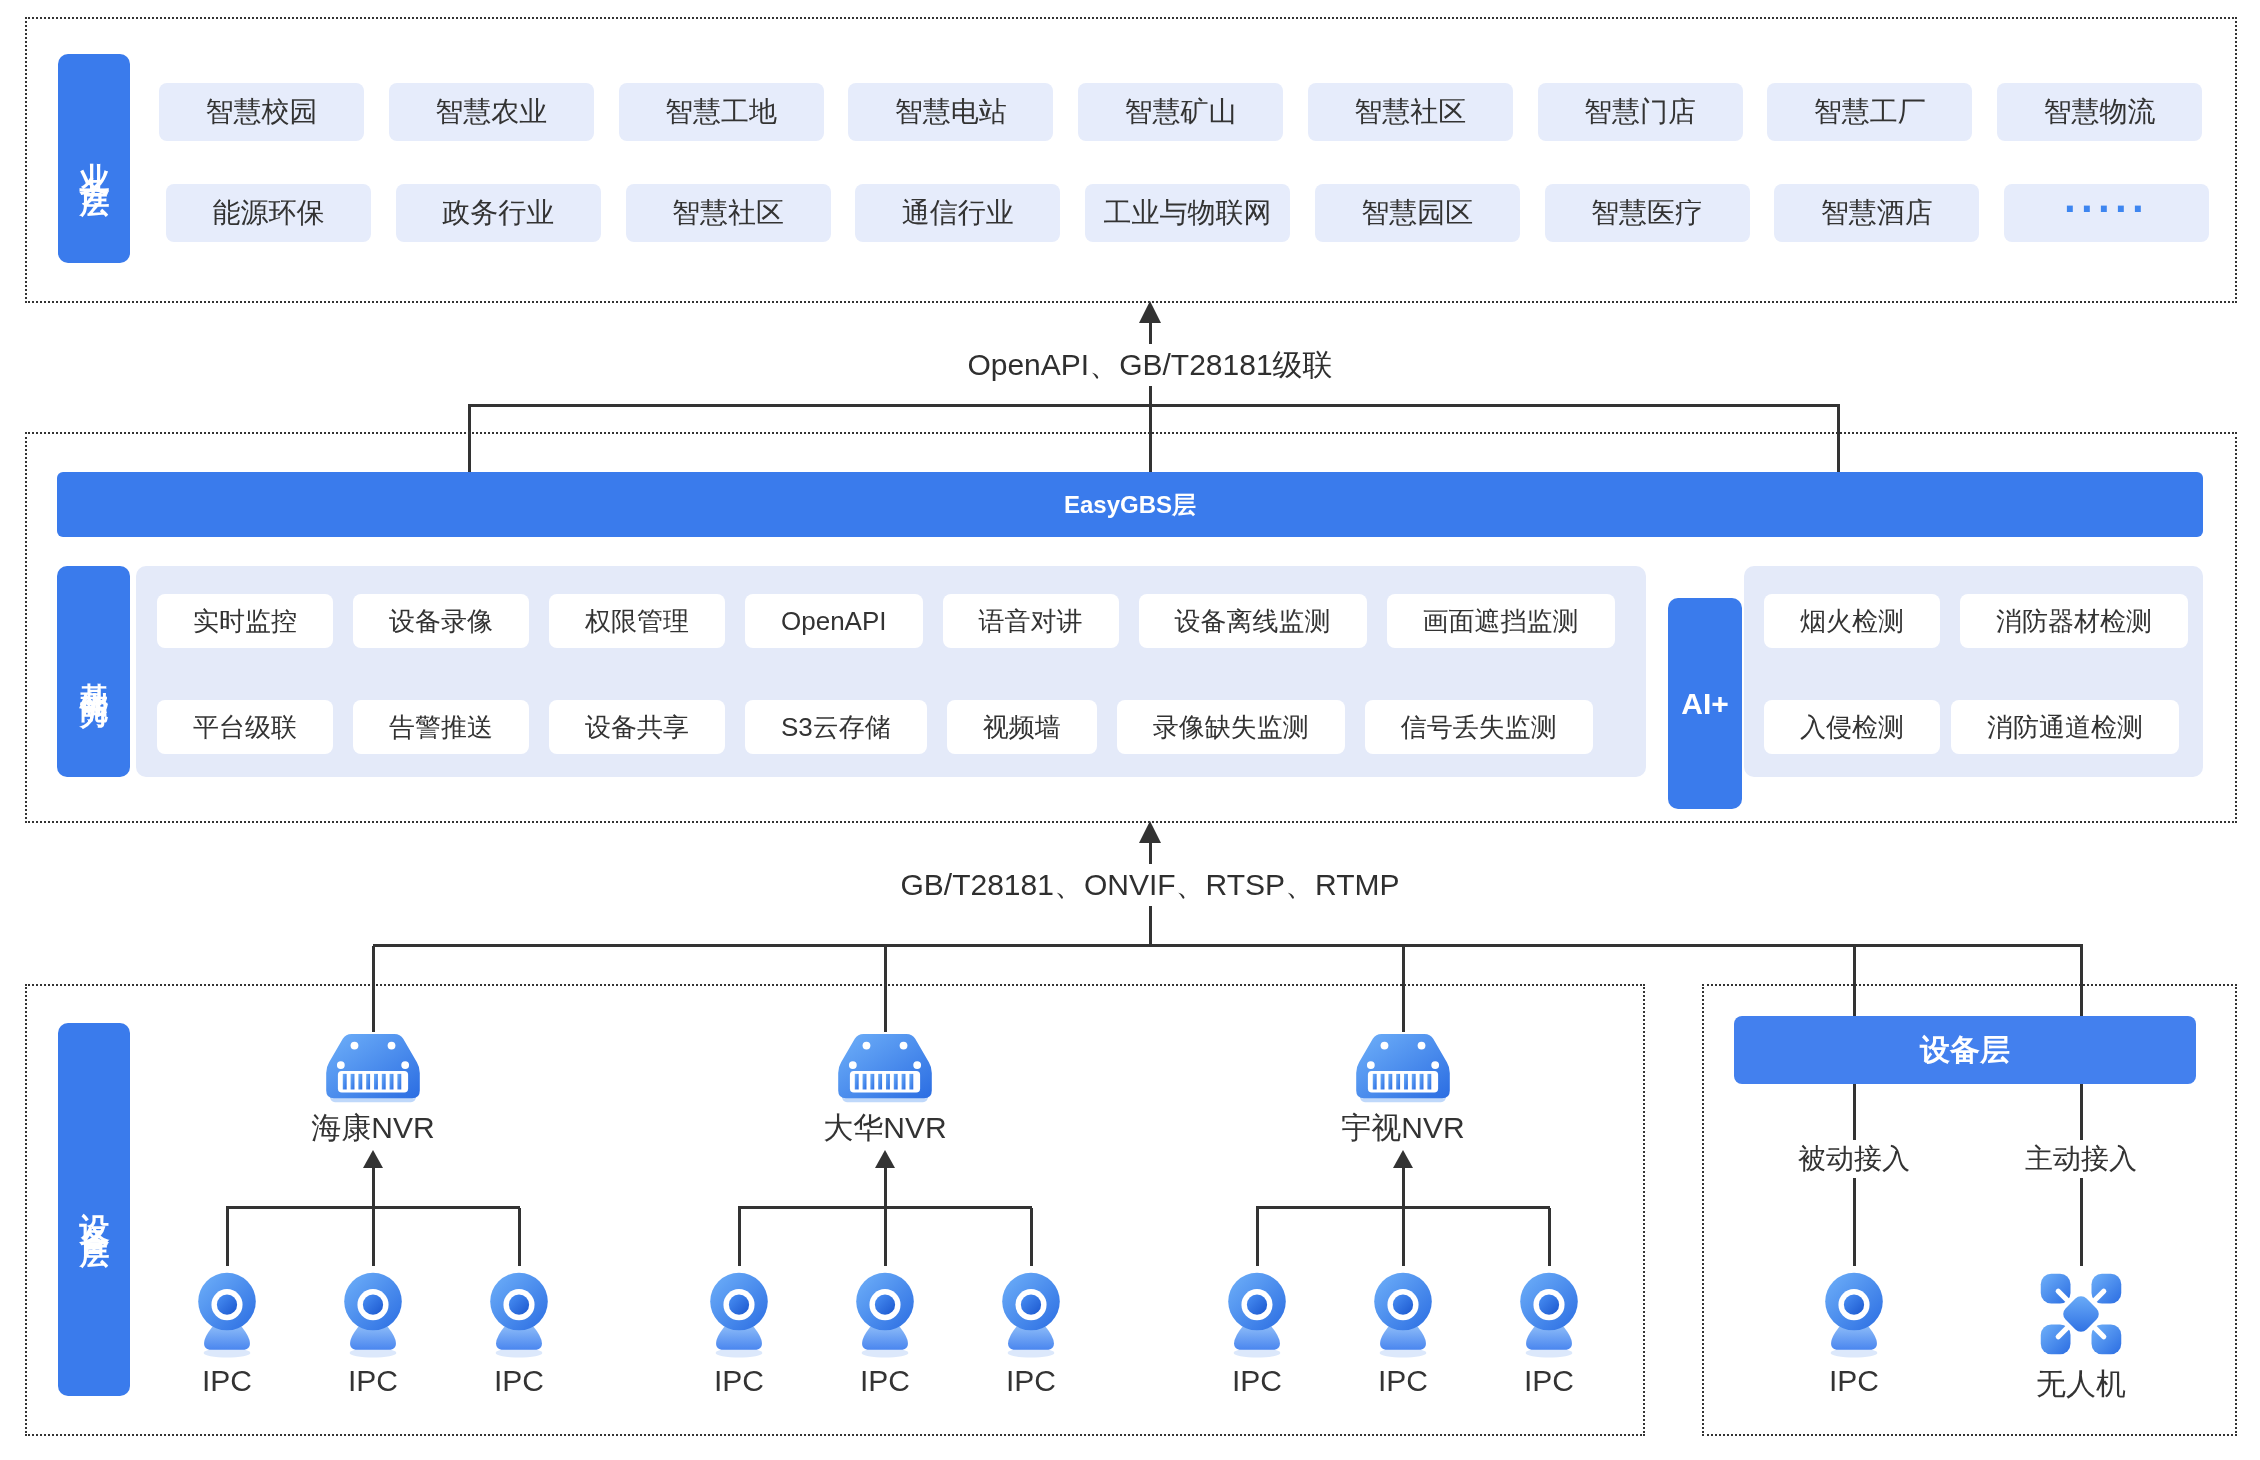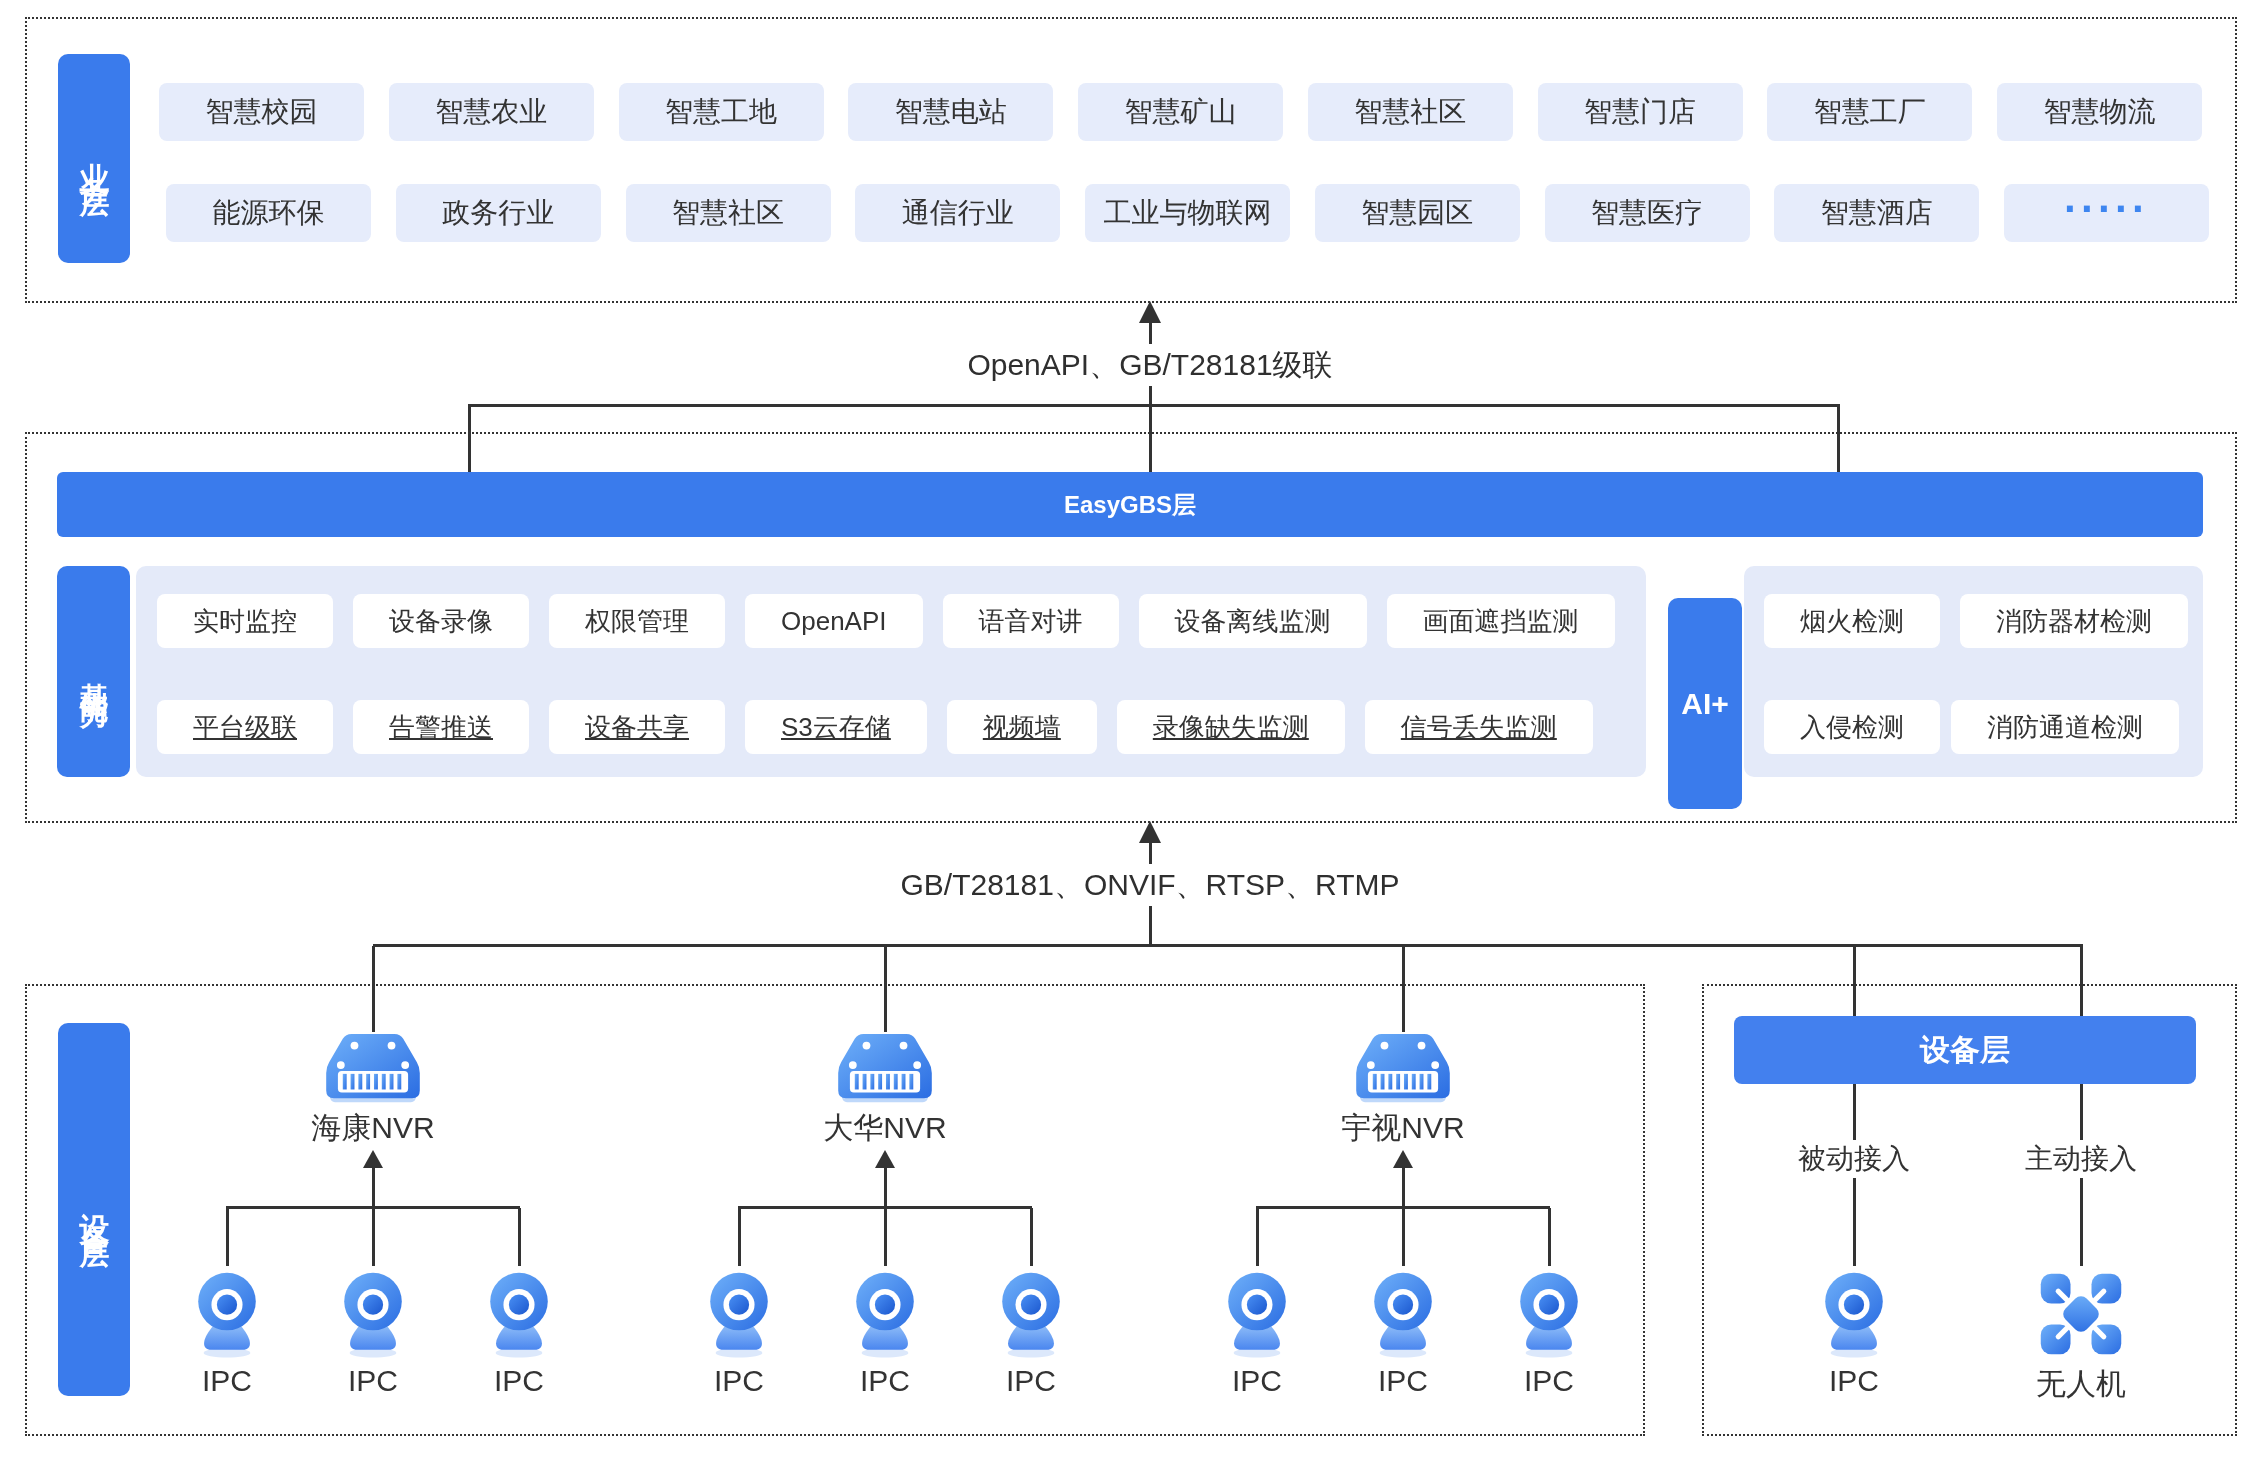--- a/index.html
+++ b/index.html
@@ -109,21 +109,21 @@
   <div class="panel" style="left:136px;top:566px;width:1510px;height:211px;"></div>
   <div class="wchip-row" style="left:157px;top:594px;">
     <div class="wchip">实时监控</div>
     <div class="wchip">设备录像</div>
     <div class="wchip">权限管理</div>
     <div class="wchip">OpenAPI</div>
     <div class="wchip">语音对讲</div>
     <div class="wchip">设备离线监测</div>
     <div class="wchip">画面遮挡监测</div>
   </div>
-  <div class="wchip-row" style="left:157px;top:700px;text-decoration:underline;">
+  <div class="wchip-row" style="left:157px;top:700px;">
     <div class="wchip">平台级联</div>
     <div class="wchip">告警推送</div>
     <div class="wchip">设备共享</div>
     <div class="wchip">S3云存储</div>
     <div class="wchip">视频墙</div>
     <div class="wchip">录像缺失监测</div>
     <div class="wchip">信号丢失监测</div>
   </div>
 
   <div class="vlabel" style="left:1668px;top:598px;width:74px;height:211px;">

